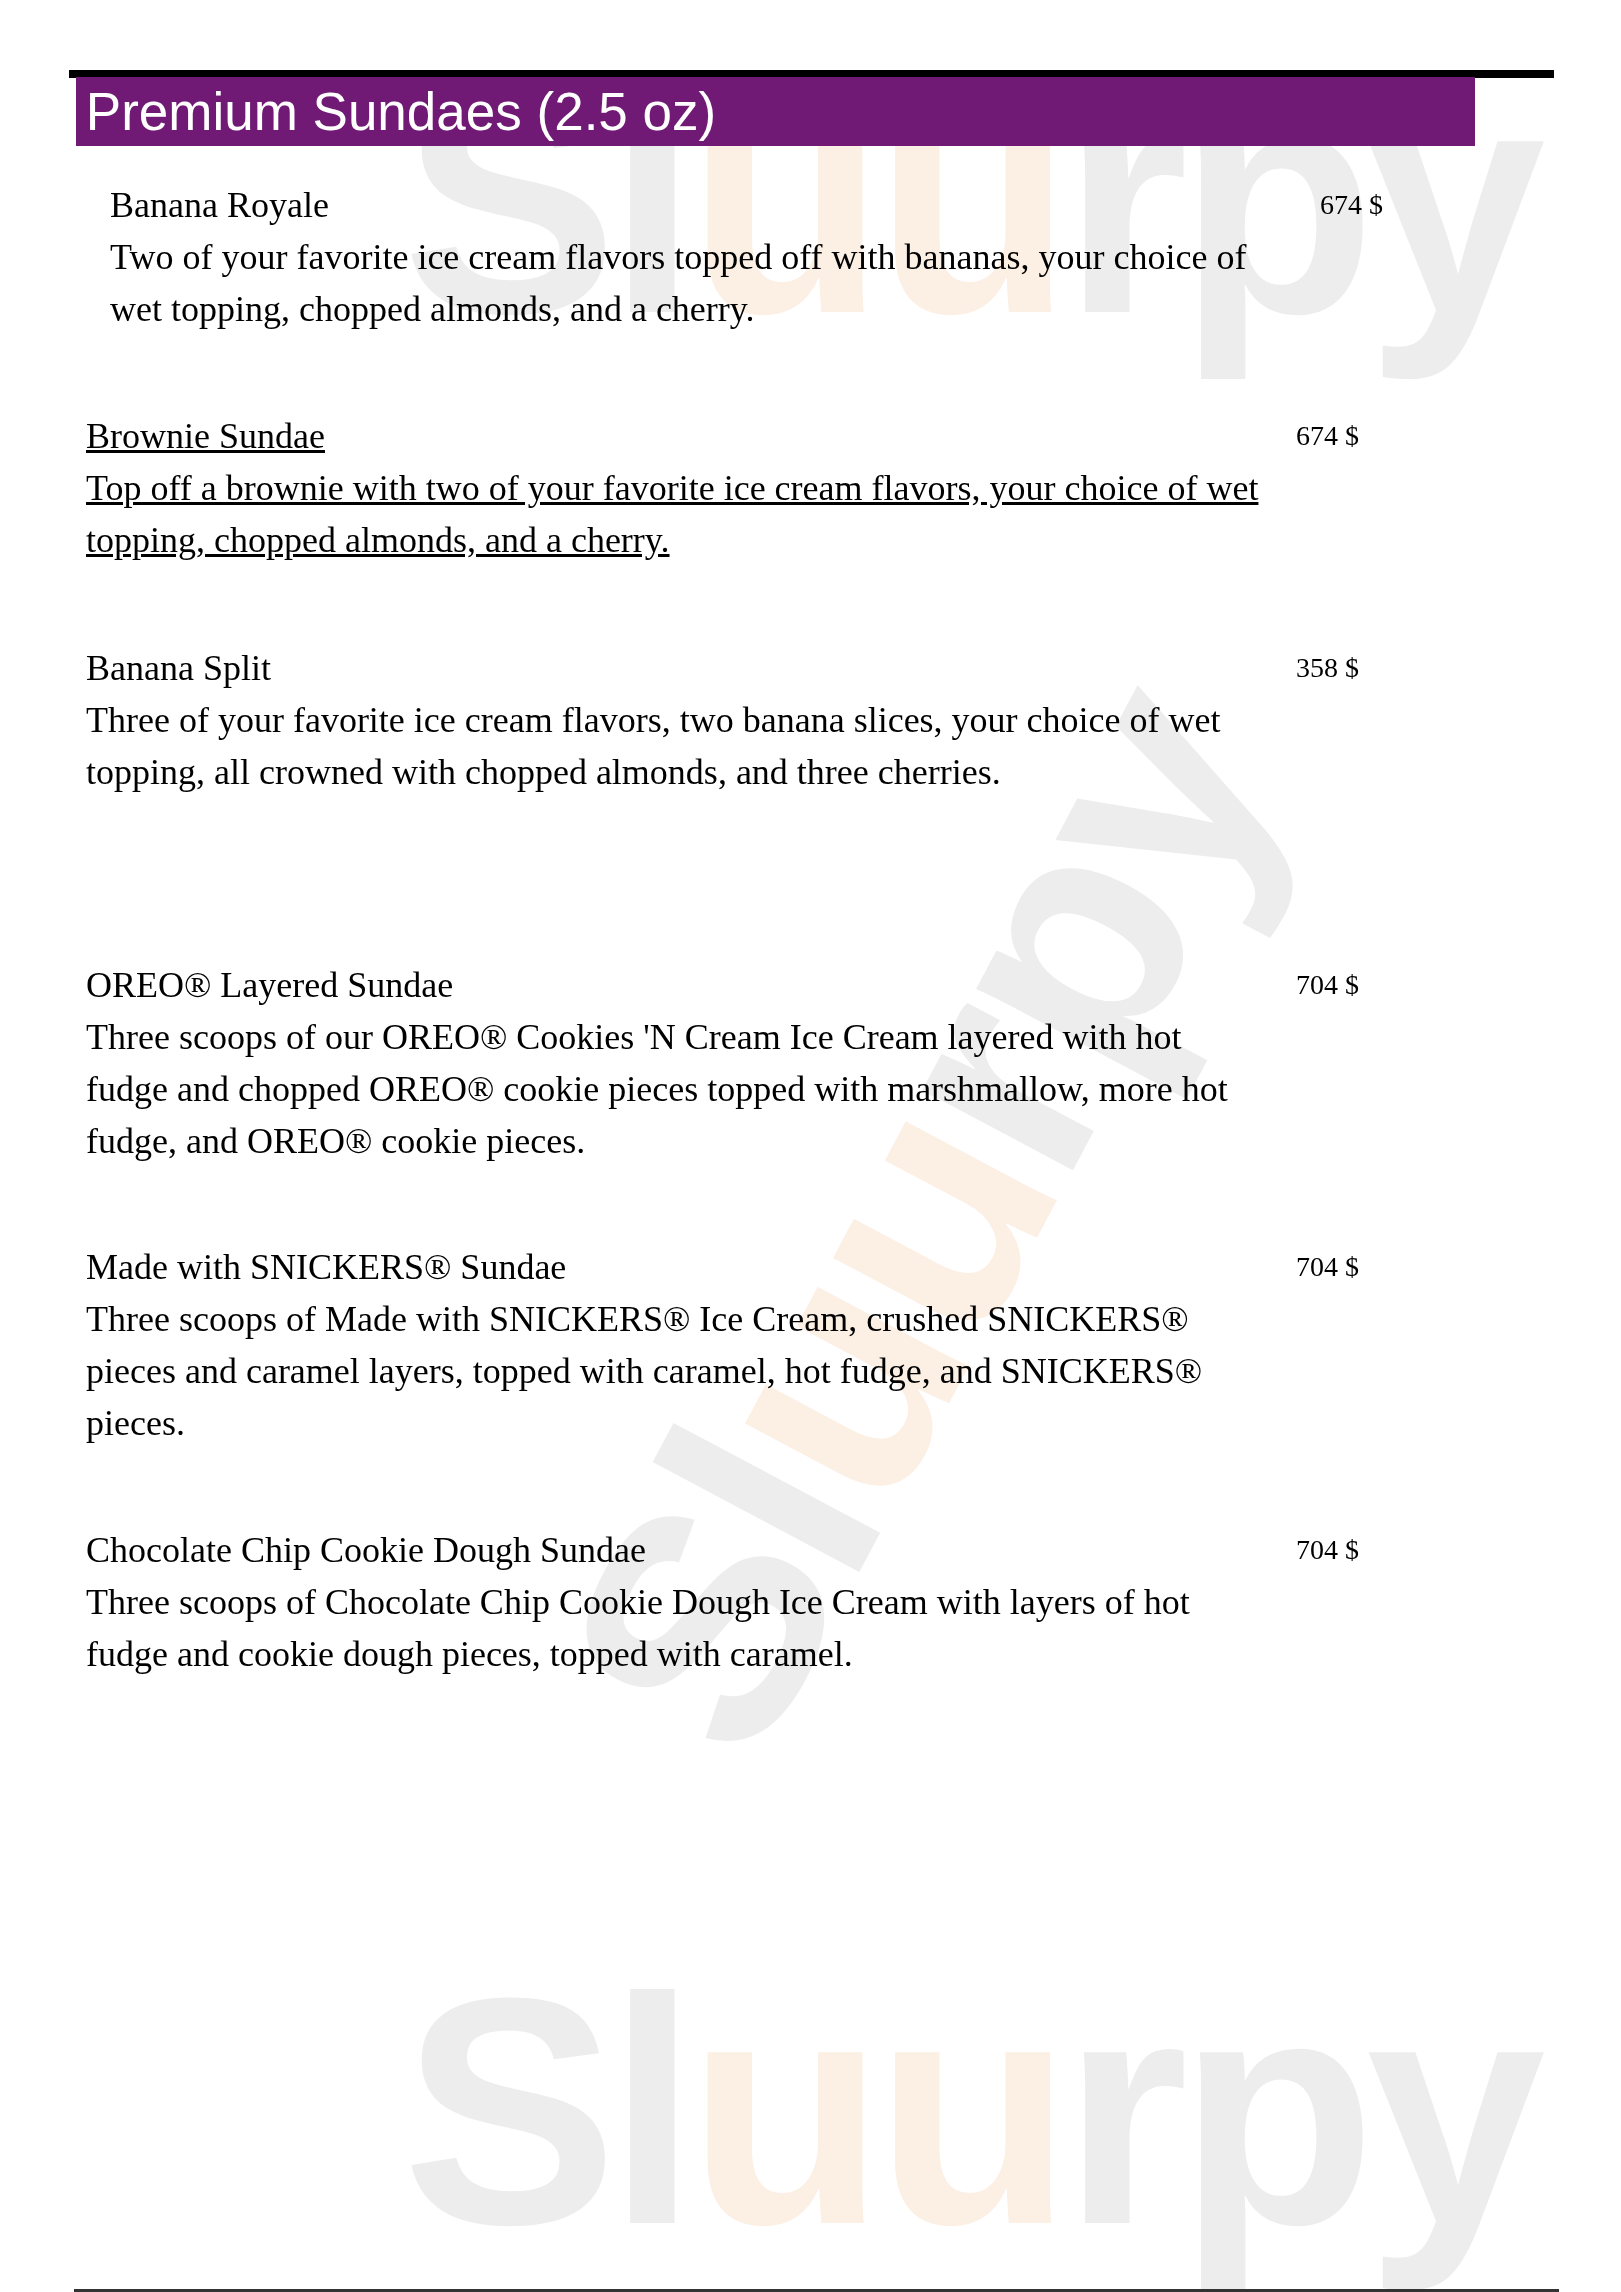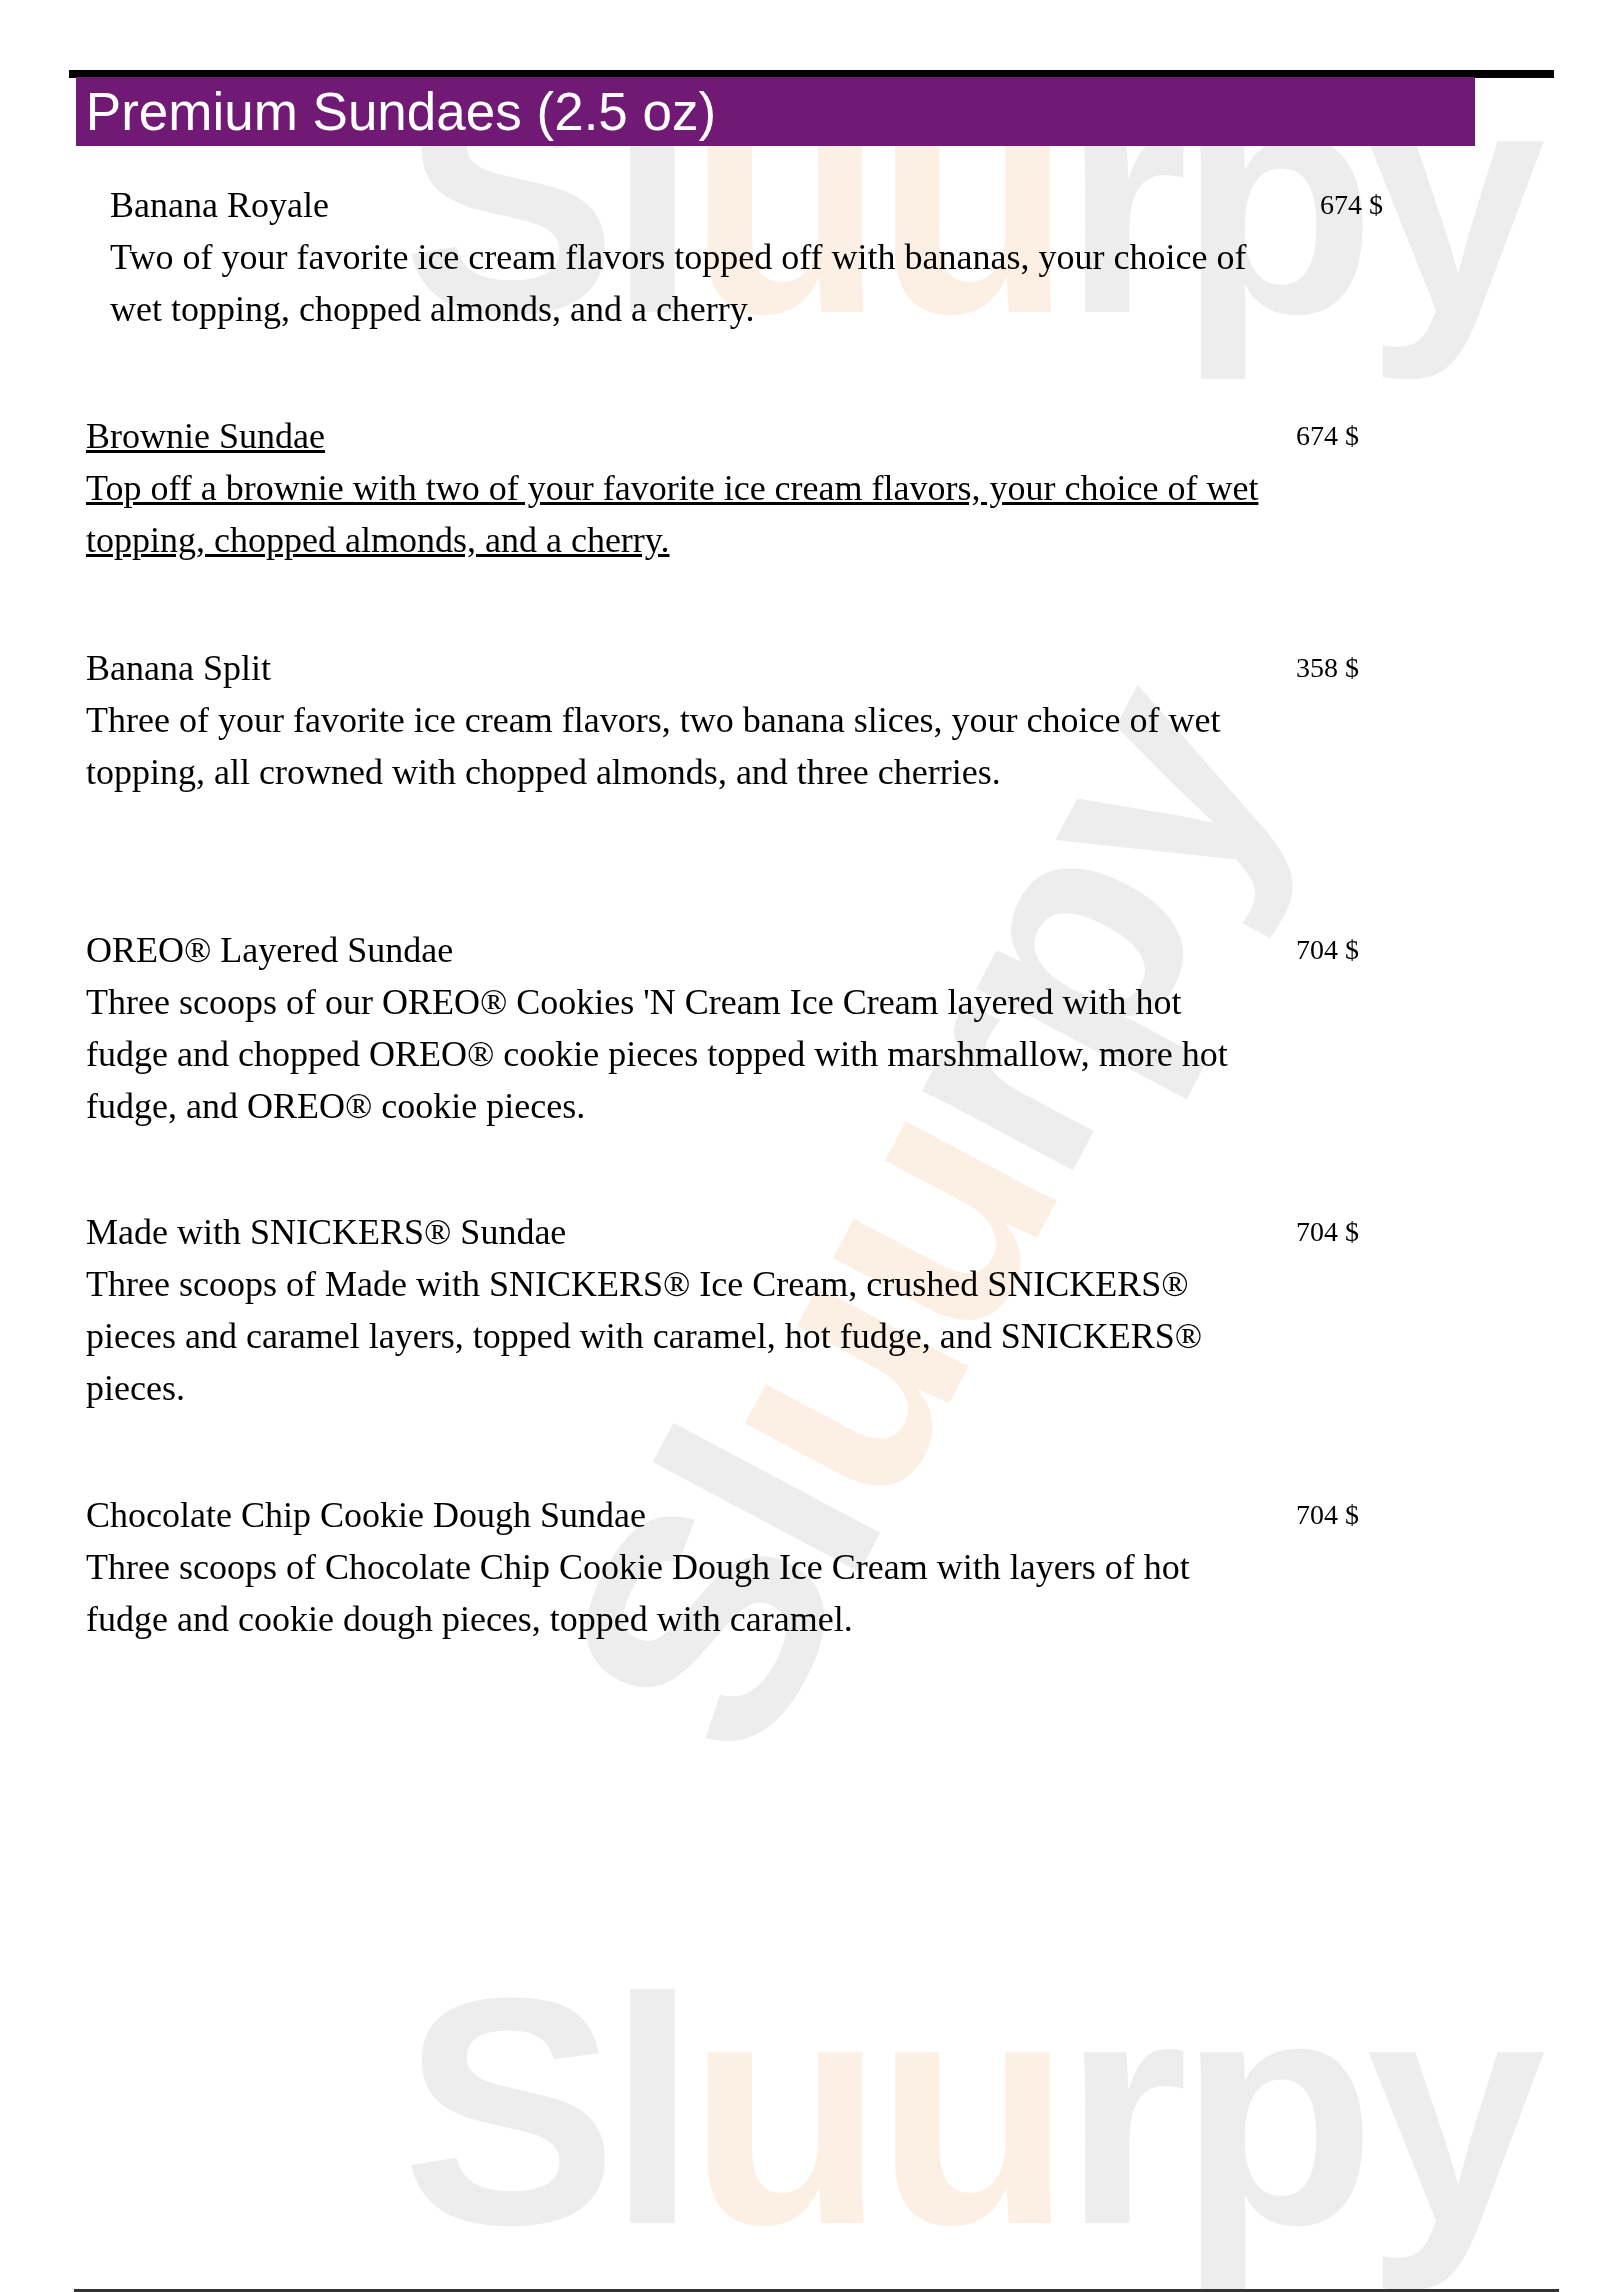--- a/index.html
+++ b/index.html
@@ -51,21 +51,21 @@
   <div class="item" style="height:232px;text-decoration:underline;">
     <div class="item-name">Brownie Sundae</div>
     <div class="item-desc">Top off a brownie with two of your favorite ice cream flavors, your choice of wet topping, chopped almonds, and a cherry.</div>
     <div class="item-price">674 $</div>
   </div>
   <div class="item" style="height:282px;">
     <div class="item-name">Banana Split</div>
     <div class="item-desc">Three of your favorite ice cream flavors, two banana slices, your choice of wet topping, all crowned with chopped almonds, and three cherries.</div>
     <div class="item-price">358 $</div>
   </div>
-  <div class="item" style="height:282px;">
+  <div class="item" style="height:282px;margin-top:35px;">
     <div class="item-name">OREO® Layered Sundae</div>
     <div class="item-desc">Three scoops of our OREO® Cookies 'N Cream Ice Cream layered with hot fudge and chopped OREO® cookie pieces topped with marshmallow, more hot fudge, and OREO® cookie pieces.</div>
     <div class="item-price">704 $</div>
   </div>
   <div class="item" style="height:283px;">
     <div class="item-name">Made with SNICKERS® Sundae</div>
     <div class="item-desc">Three scoops of Made with SNICKERS® Ice Cream, crushed SNICKERS® pieces and caramel layers, topped with caramel, hot fudge, and SNICKERS® pieces.</div>
     <div class="item-price">704 $</div>
   </div>
   <div class="item">

